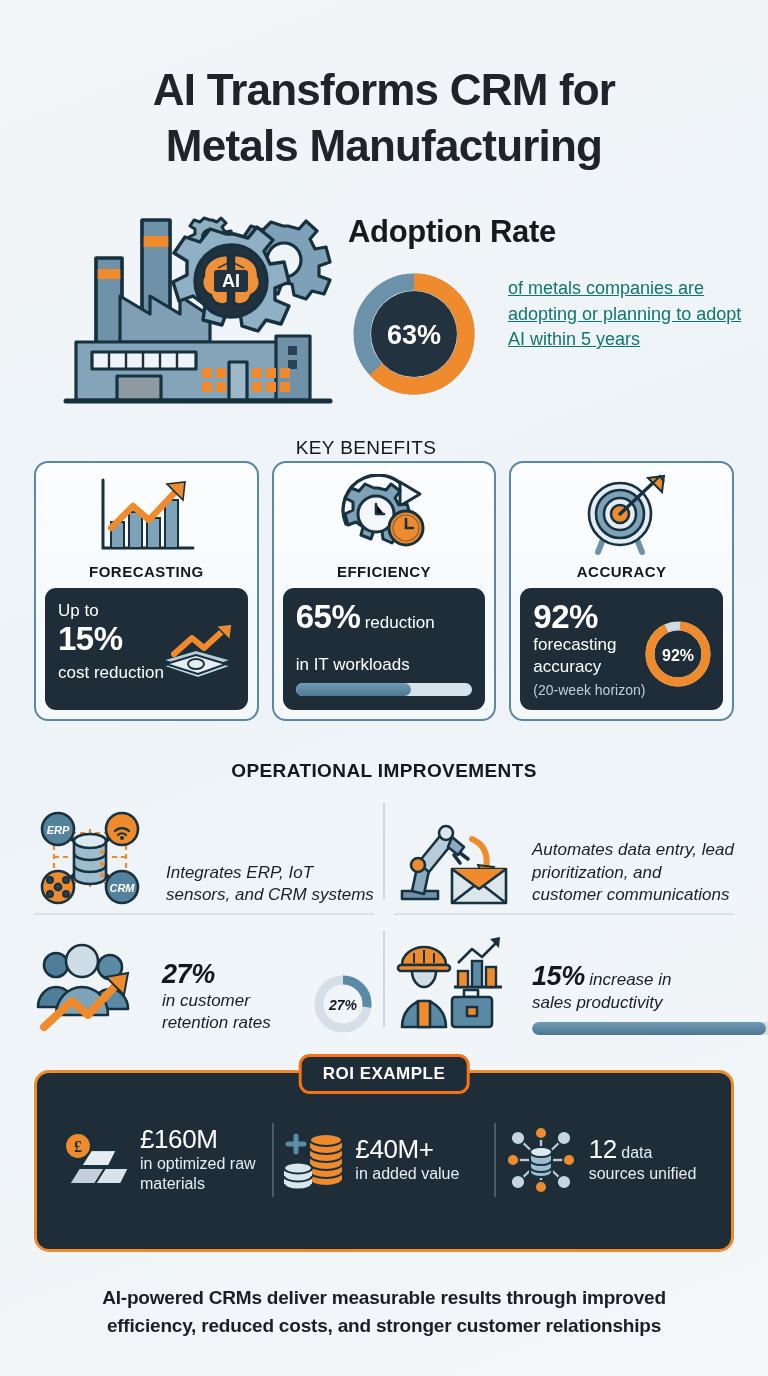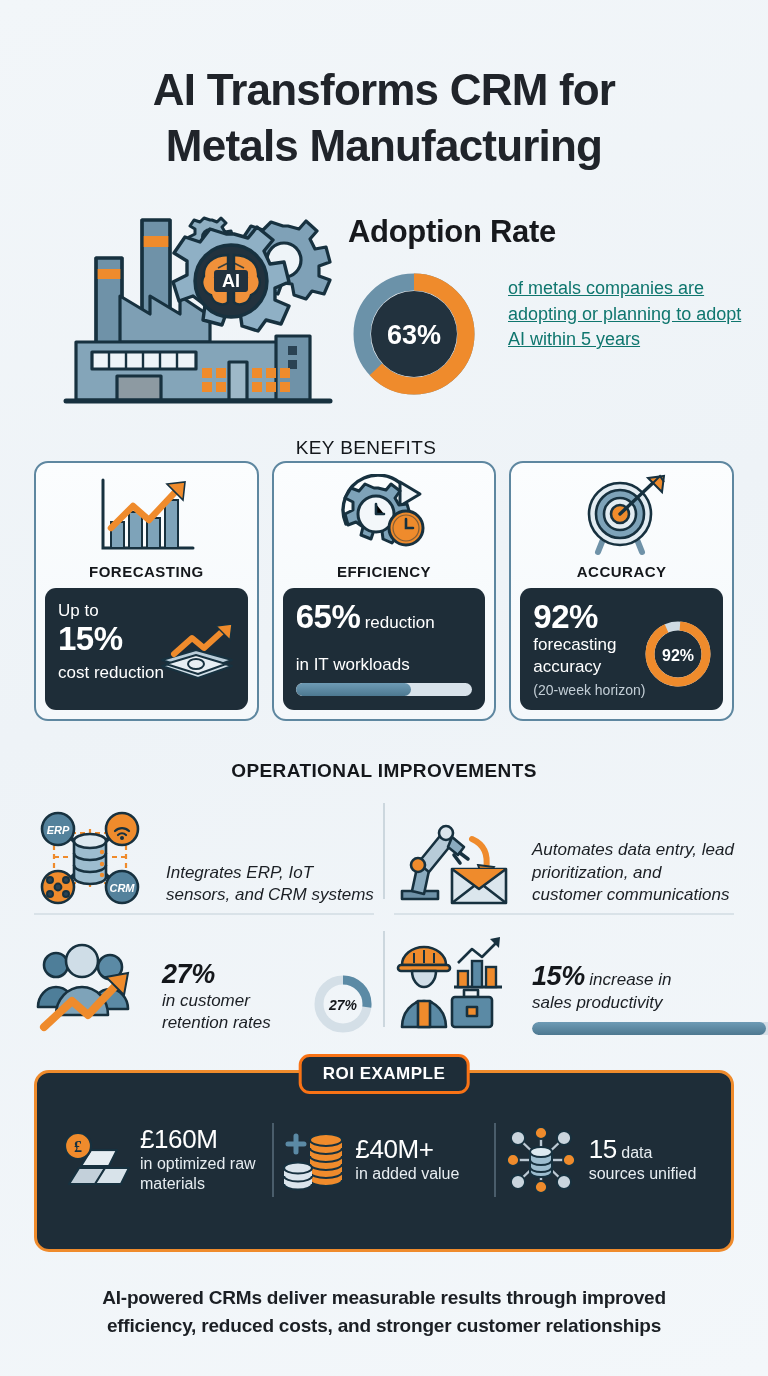--- a/index.html
+++ b/index.html
@@ -565,21 +565,21 @@
               <circle cx="11" cy="34" r="6" fill="#ef8b2c"></circle>
               <circle cx="67" cy="34" r="6" fill="#ef8b2c"></circle>
               <circle cx="16" cy="56" r="7" fill="#c9d5de"></circle>
               <circle cx="39" cy="61" r="6" fill="#ef8b2c"></circle>
               <circle cx="62" cy="56" r="7" fill="#c9d5de"></circle>
             </g>
           </svg>
         </div>
         <div>
           <div>
-            <span class="roi-num">15</span>
+            <span class="roi-num">12</span>
             <span class="roi-inline">data</span>
           </div>
           <div class="roi-sub">sources unified</div>
         </div>
       </div>
     </div>
   </div>
 
   <div class="footer">
     <span>AI-powered CRMs deliver measurable results through improved</span><br>

